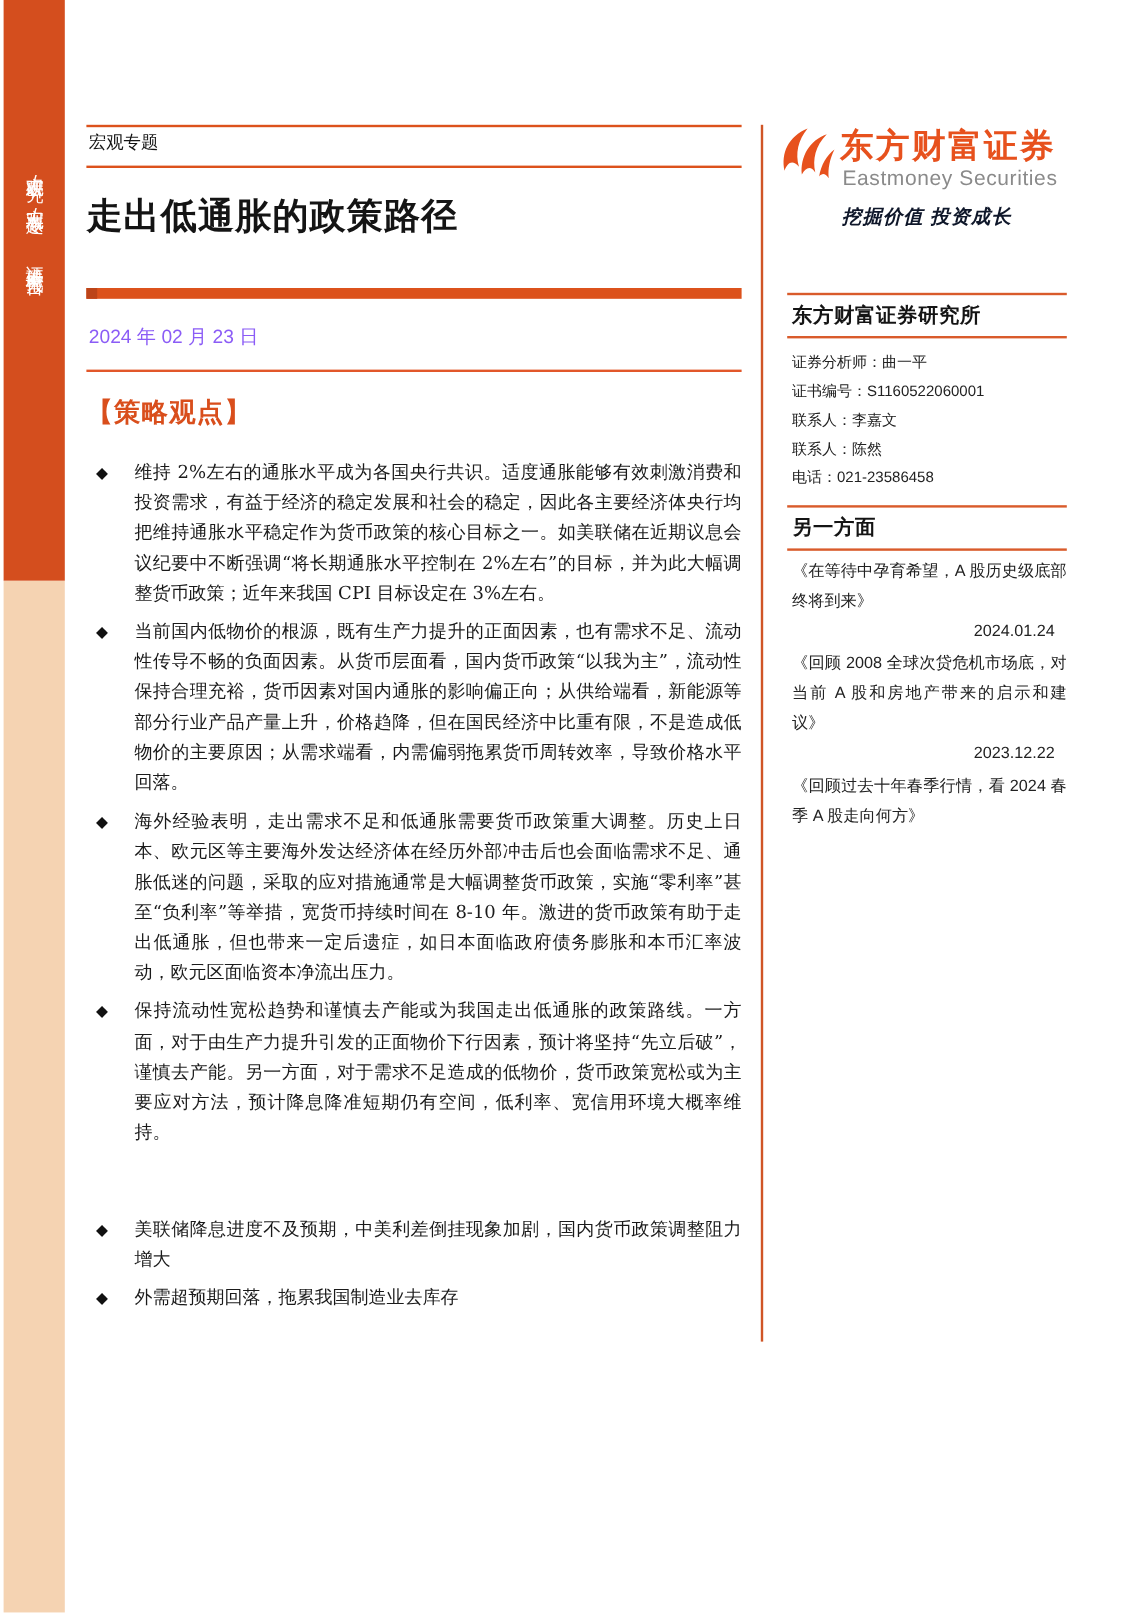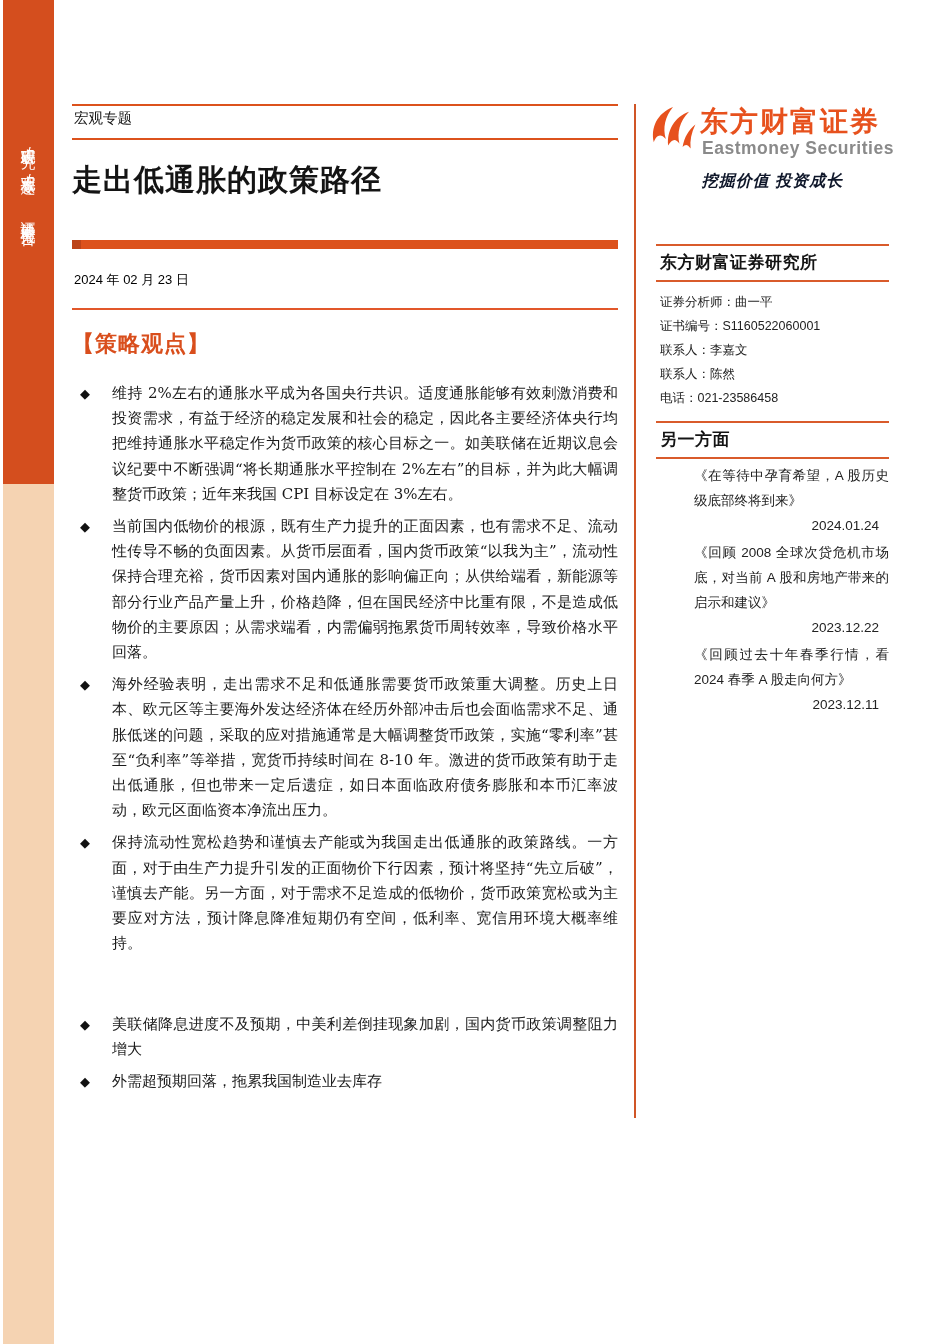--- a/index.html
+++ b/index.html
@@ -32,21 +32,21 @@
   .rule { position:absolute; left:0; width:546px; background:#dc521c; }
   .rule-1 { top:104px; height:2px; }
   .rule-2 { top:138px; height:2px; }
   .category { position:absolute; top:109px; left:2px; font-size:14.5px; color:#141414; }
   .doc-title {
     position:absolute; top:160px; left:0; font-size:30px; font-weight:bold;
     color:#141414; letter-spacing:1px; white-space:nowrap;
   }
   .thick-bar { position:absolute; top:240px; left:0; width:546px; height:9px; background:#dc521c; }
   .thick-bar::before { content:""; position:absolute; left:0; top:0; width:9px; height:9px; background:#bc4419; }
-  .doc-date { position:absolute; top:271px; left:2px; font-size:13px; color:#000000; }
+  .doc-date { position:absolute; top:271px; left:2px; font-size:16px; color:#8b5cf6; }
   .rule-3 { top:308px; height:1.5px; background:#e2572a; }
 
   .section-heading {
     font-family:"DejaVu Serif", serif;
     font-size:22px; font-weight:bold; color:#d94e1c; letter-spacing:1px;
   }
   .heading-strategy { position:absolute; top:329px; left:0; }
 
   .bullets { position:absolute; top:381px; left:0; width:546px; }
   .bullet { display:flex; margin-bottom:7px; }
@@ -65,39 +65,39 @@
   
   .v-divider { position:absolute; left:634px; top:104px; width:2px; height:1014px; background:#d05526; }
 
   
   .logo-icon { position:absolute; left:649px; top:105px; width:48px; height:52px; }
   .brand-cn {
     position:absolute; left:700px; top:103px; font-size:28px; font-weight:bold;
     color:#e7511d; letter-spacing:2px; white-space:nowrap;
   }
   .brand-en {
-    position:absolute; left:702px; top:138px; font-size:17.5px; font-weight:bold;
+    position:absolute; left:702px; top:138px; font-size:17.5px; font-weight:normal;
     color:#8a8a8a; letter-spacing:0.5px; white-space:nowrap;text-align:right;
   }
   .slogan {
     position:absolute; left:655px; top:171px; width:235px; text-align:center;
     font-size:16px; font-weight:bold; font-style:italic; color:#0f172a; letter-spacing:1px;
     white-space:nowrap;
   }
 
   .info-box { position:absolute; left:656px; width:233px; }
   .institute-box { top:244px; }
   .related-box { top:421px; }
   .box-rule { height:2px; background:#d95b2b; }
   .box-title { font-size:17px; font-weight:bold; color:#141414; padding:5px 2px 6px 4px; letter-spacing:0.5px; }
   .institute-fields { padding:8px 0 0 4px; }
   .inst-field { font-size:12.5px; color:#222222; line-height:24px; }
 
   .related-items { padding:4px 0 0 4px; }
-  .rel-item { margin-bottom:2px;margin-left:34px; }
+  .rel-item { margin-bottom:2px; }
   .rel-title { font-size:13.5px; color:#222222; line-height:25px; text-align:justify; cursor:pointer; }
   .rel-date { font-size:13.5px; color:#222222; line-height:25px; text-align:right; padding-right:10px; }
 </style>
 </head>
 <body>
 
 <div class="page">
 
   <div class="band-top">
     <div class="vertical-text">宏观研究/宏观专题/ 证券研究报告</div>
@@ -187,18 +187,17 @@
       <div class="rel-item">
         <div class="rel-title">《在等待中孕育希望，A 股历史级底部终将到来》</div>
         <div class="rel-date">2024.01.24</div>
       </div>
       <div class="rel-item">
         <div class="rel-title">《回顾 2008 全球次贷危机市场底，对当前 A 股和房地产带来的启示和建议》</div>
         <div class="rel-date">2023.12.22</div>
       </div>
       <div class="rel-item">
         <div class="rel-title">《回顾过去十年春季行情，看 2024 春季 A 股走向何方》</div>
-        <div class="rel-date">2023.12.11</div>
       </div>
     </div>
   </div>
 
 </div>
 
 </body></html>

